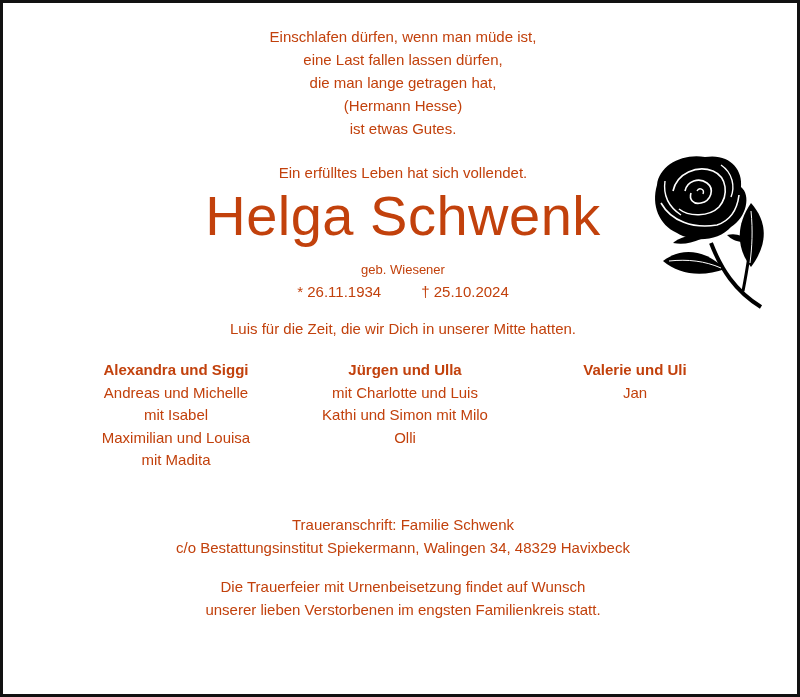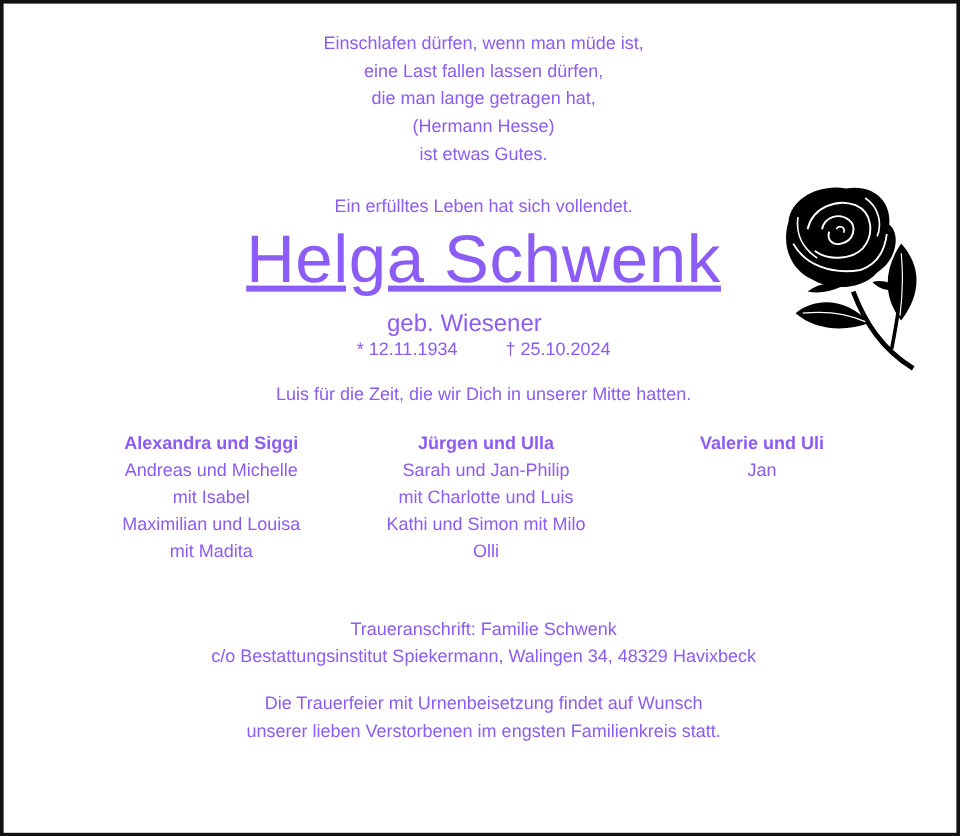--- a/index.html
+++ b/index.html
@@ -3,28 +3,28 @@
 <meta charset="utf-8">
 <style>
   html, body { margin: 0; padding: 0; background: #ffffff; }
   body { width: 800px; height: 697px; overflow: hidden; }
   .frame {
     position: absolute; left: 0; top: 0;
     width: 800px; height: 697px; box-sizing: border-box;
     border: 3px solid #111;
     background: #fff;
     font-family: "Liberation Sans", sans-serif;
-    color: #8b5cf6;
+    color: #c2410c;
   }
   .abs { position: absolute; text-align: center; }
   .poem { left: 100px; width: 600px; top: 22px; font-size: 15px; line-height: 23px; }
   .poem div { white-space: nowrap; }
   .subtitle { left: 100px; width: 600px; top: 159px; font-size: 15px; line-height: 22px; }
-  .name { left: 100px; width: 600px; top: 180px; font-size: 56px; line-height: 66px; letter-spacing: 0.5px; text-decoration: underline; }
-  .birth { left: 84px; width: 600px; top: 256px; font-size: 20px; line-height: 22px; }
+  .name { left: 100px; width: 600px; top: 180px; font-size: 56px; line-height: 66px; letter-spacing: 0.5px; }
+  .birth { left: 100px; width: 600px; top: 256px; font-size: 13px; line-height: 22px; }
   .dates { left: 100px; width: 600px; top: 278px; font-size: 15px; line-height: 22px; }
   .dates span { display: inline-block; }
   .dates .gap { width: 40px; }
   .thanks { left: 60px; width: 680px; top: 315px; font-size: 15px; line-height: 22px; }
   .col { top: 356px; width: 230px; font-size: 15px; line-height: 22.5px; }
   .col .head { font-weight: bold; }
   .col1 { left: 58px; }
   .col2 { left: 287px; }
   .col3 { left: 517px; }
   .addr { left: 40px; width: 720px; top: 510px; font-size: 15px; line-height: 23px; }
@@ -42,21 +42,21 @@
     <div>eine Last fallen lassen dürfen,</div>
     <div>die man lange getragen hat,</div>
     <div>(Hermann Hesse)</div>
     <div>ist etwas Gutes.</div>
   </div>
 
   <div class="abs subtitle">Ein erfülltes Leben hat sich vollendet.</div>
   <div class="abs name">Helga Schwenk</div>
   <div class="abs birth">geb. Wiesener</div>
   <div class="abs dates">
-    <span>* 12.11.1934</span><span class="gap"></span><span>† 25.10.2024</span>
+    <span>* 26.11.1934</span><span class="gap"></span><span>† 25.10.2024</span>
   </div>
 
   <svg class="rose" viewBox="0 0 140 160">
 
     <path d="M68 92 C78 118 92 140 118 156" stroke="#000" stroke-width="4" fill="none"></path>
     <path d="M100 140 C104 120 106 105 108 92" stroke="#000" stroke-width="3" fill="none"></path>
 
     <path d="M20 110 C38 96 62 98 82 118 C60 126 36 124 20 110 Z" fill="#000"></path>
     <path d="M26 110 C45 108 62 110 78 117" stroke="#fff" stroke-width="1" fill="none"></path>
     <path d="M108 52 C124 70 126 92 108 116 C92 96 94 72 108 52 Z" fill="#000"></path>
@@ -78,21 +78,20 @@
 
   <div class="abs col col1">
     <div class="head">Alexandra und Siggi</div>
     <div>Andreas und Michelle</div>
     <div>mit Isabel</div>
     <div>Maximilian und Louisa</div>
     <div>mit Madita</div>
   </div>
   <div class="abs col col2">
     <div class="head">Jürgen und Ulla</div>
-    <div>Sarah und Jan-Philip</div>
     <div>mit Charlotte und Luis</div>
     <div>Kathi und Simon mit Milo</div>
     <div>Olli</div>
   </div>
   <div class="abs col col3">
     <div class="head">Valerie und Uli</div>
     <div>Jan</div>
   </div>
 
   <div class="abs addr">

